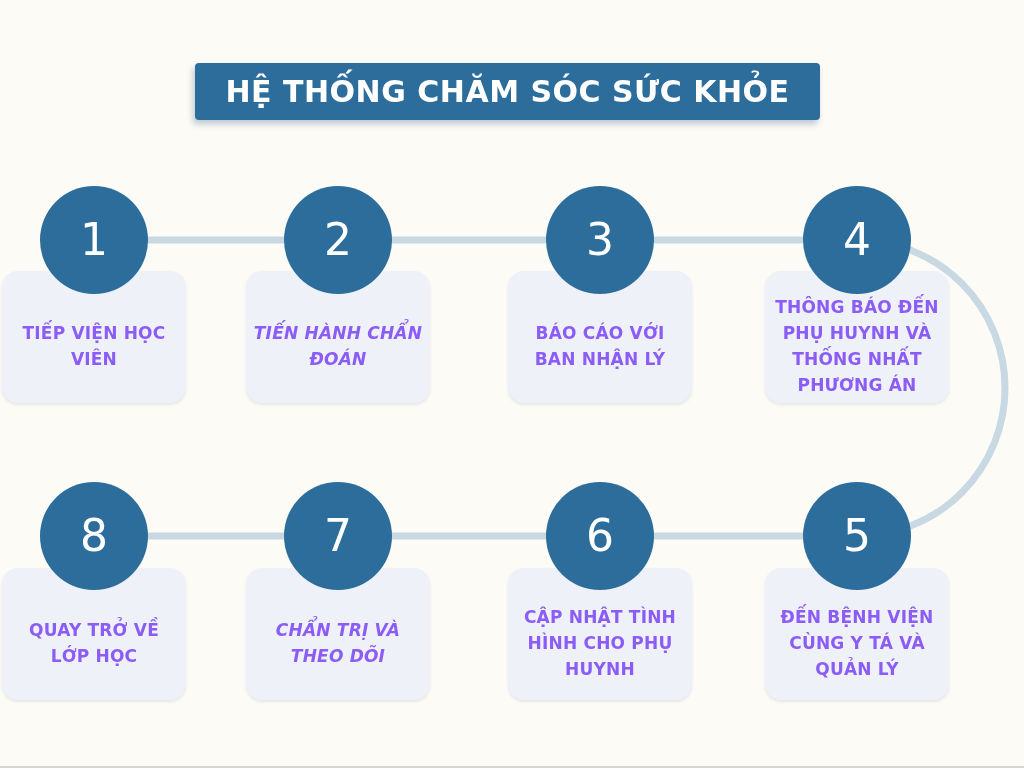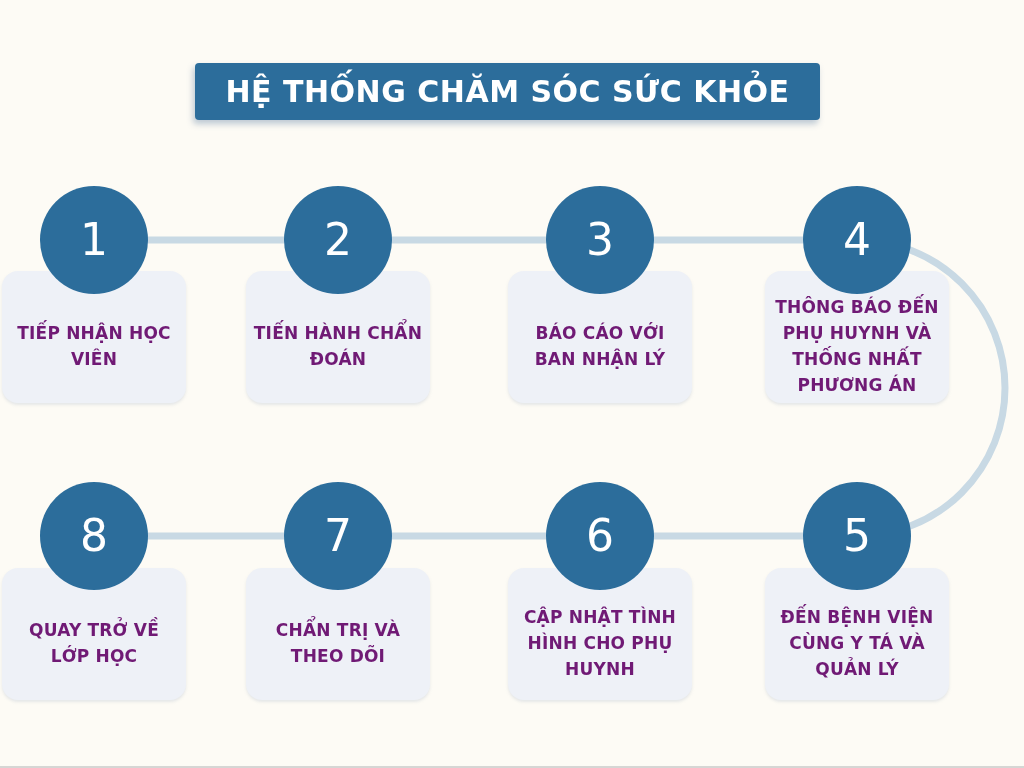--- a/index.html
+++ b/index.html
@@ -48,21 +48,21 @@
     border-radius: 16px;
     display: flex;
     align-items: center;
     justify-content: center;
     text-align: center;
     padding: 22px 6px 4px 6px;
     box-shadow: 0 2px 3px rgba(160, 175, 195, 0.25);
     z-index: 2;
   }
   .step-label {
-    color: #701a75;
+    color: #8b5cf6;
     font-weight: bold;
     font-size: 17px;
     line-height: 26px;
     letter-spacing: 0.2px;
     white-space: pre-line;
   }
   .step-circle {
     position: absolute;
     width: 108px; height: 108px;
     border-radius: 50%;
@@ -73,21 +73,21 @@
     z-index: 3;
   }
   .step-number {
     color: #ffffff;
     font-size: 44px;
     font-weight: 400;
     line-height: 1;
   }
   
   .col0 .step-circle { left: 40px; }  .col0 .step-card { left: 2px; }
-  .col1 .step-circle { left: 284px; } .col1 .step-card { left: 246px; }
+  .col1 .step-circle { left: 284px; } .col1 .step-card { left: 246px; font-style: italic; }
   .col2 .step-circle { left: 546px; } .col2 .step-card { left: 508px; }
   .col3 .step-circle { left: 803px; } .col3 .step-card { left: 765px; }
   .row-top .step-circle { top: 186px; }  .row-top .step-card { top: 271px; }
   .row-bottom .step-circle { top: 482px; } .row-bottom .step-card { top: 568px; }
   .bottom-edge {
     position: absolute;
     left: 0; bottom: 0;
     width: 1024px; height: 2px;
     background: #d6d6d4;
     z-index: 5;
@@ -101,21 +101,21 @@
   <svg class="connector-svg" viewBox="0 0 1024 768" xmlns="http://www.w3.org/2000/svg">
     <path d="M 94 240 L 857 240 A 148 148 0 0 1 857 536 L 94 536" fill="none" stroke="#c8d9e4" stroke-width="7"></path>
   </svg>
 
   <div class="title-banner">
     <span class="title-text">HỆ THỐNG CHĂM SÓC SỨC KHỎE</span>
   </div>
 
   <div class="step row-top col0">
     <div class="step-card">
-      <div class="step-label">TIẾP NHẬN HỌC
+      <div class="step-label">TIẾP VIỆN HỌC
 VIÊN</div>
     </div>
     <div class="step-circle">
       <span class="step-number">1</span>
     </div>
   </div>
 
   <div class="step row-top col1">
     <div class="step-card">
       <div class="step-label">TIẾN HÀNH CHẨN

